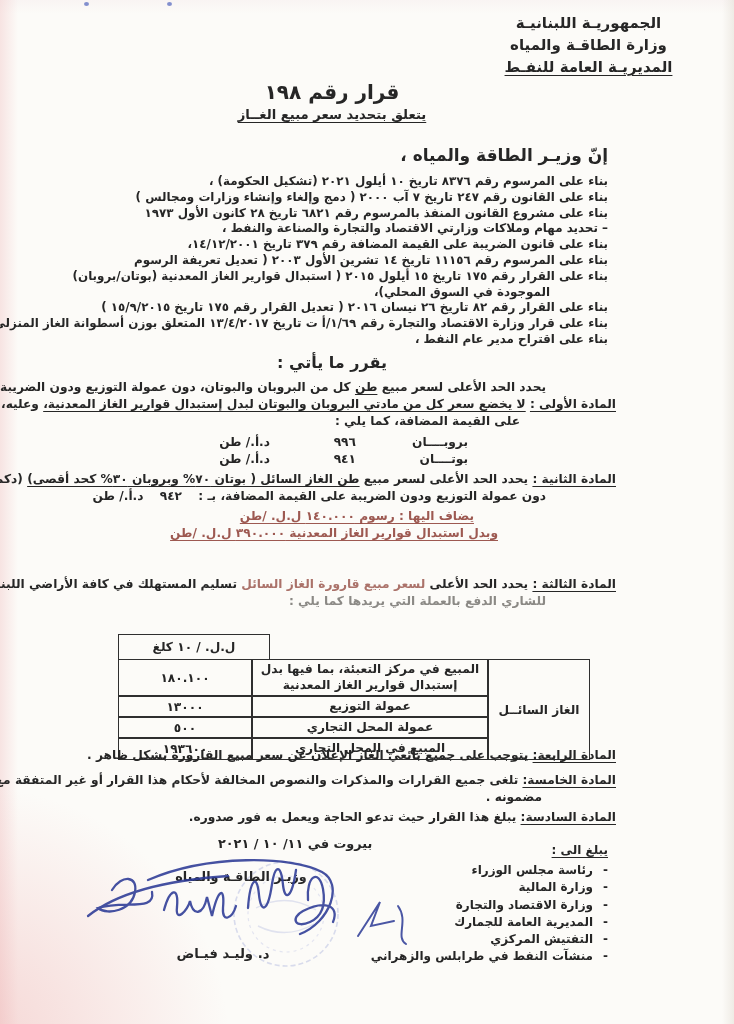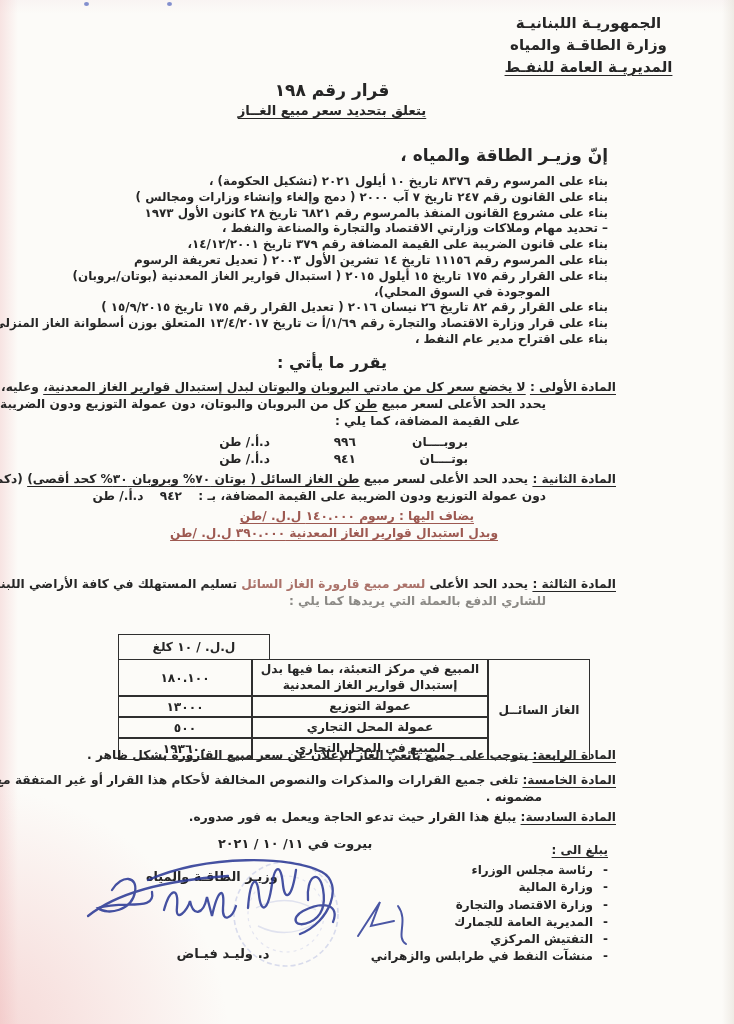--- a/index.html
+++ b/index.html
@@ -13,21 +13,21 @@
       linear-gradient(90deg, rgba(243,208,208,.55), rgba(243,208,208,0) 18px),
       linear-gradient(270deg, rgba(228,223,214,.55), rgba(228,223,214,0) 12px),
       linear-gradient(180deg, rgba(246,238,238,.5), rgba(246,238,238,0) 14px),
       #fcfbf8;
   }
   .u { text-decoration:underline; text-underline-offset:3px; }
 
   .hdr { position:absolute; top:12px; right:38px; width:215px; text-align:center;
          font-size:15px; line-height:22px; letter-spacing:.2px; }
   .ttl { position:absolute; top:80px; left:182px; width:300px; text-align:center; }
-  .ttl .t1 { font-size:17px; }
+  .ttl .t1 { font-size:20px; }
   .ttl .t2 { font-size:13.2px; margin-top:3px; }
 
   .preamble { position:absolute; top:146px; right:126px; width:492px;
               font-size:11.9px; line-height:15.8px; text-align:right; }
   .preamble .intro { font-size:17px; line-height:18px; margin-bottom:10px; }
   .preamble .pl { white-space:nowrap; }
   .preamble .indent { padding-right:58px; }
 
   .decides { position:absolute; top:353px; left:182px; width:300px;
              text-align:center; font-size:16px; }
@@ -64,21 +64,21 @@
   .gt-desc  { grid-column:2; line-height:15.5px; padding:2px 4px; }
   .gt-val   { grid-column:3; letter-spacing:1.5px; }
 
   .date-line { position:absolute; top:836px; left:218px; width:170px;
                font-size:12.8px; white-space:nowrap; text-align:left; }
   .notify { position:absolute; top:842px; right:126px; width:300px;
             font-size:12px; line-height:17.2px; text-align:right; }
   .notify .items { margin-top:3px; }
   .notify .item { display:flex; gap:10px; }
   .signer-title { position:absolute; top:869px; left:146px; width:190px;
-                  text-align:left; font-size:12.8px; }
+                  text-align:center; font-size:12.8px; }
   .signer-name  { position:absolute; top:946px; left:128px; width:190px;
                   text-align:center; font-size:13.2px; letter-spacing:.3px; }
   .sig-svg  { position:absolute; left:78px; top:850px; }
   .scribble { position:absolute; left:346px; top:890px; }
   .top-dot { position:absolute; width:5px; height:4px; border-radius:50%;
              background:#5a6cc0; opacity:.75; }
   .dot1 { left:84px; top:2px; } .dot2 { left:167px; top:2px; }
 </style>
 </head>
 <body>
@@ -110,26 +110,26 @@
     <div class="pl">بناء على القرار رقم ١٧٥ تاريخ ١٥ أيلول ٢٠١٥ ( استبدال قوارير الغاز المعدنية (بوتان/بروبان)</div>
     <div class="pl indent">الموجودة في السوق المحلي)،</div>
     <div class="pl">بناء على القرار رقم ٨٢ تاريخ ٢٦ نيسان ٢٠١٦ ( تعديل القرار رقم ١٧٥ تاريخ ١٥/٩/٢٠١٥ )</div>
     <div class="pl">بناء على قرار وزارة الاقتصاد والتجارة رقم ١/٦٩/أ ت تاريخ ١٣/٤/٢٠١٧ المتعلق بوزن أسطوانة الغاز المنزلي،</div>
     <div class="pl">بناء على اقتراح مدير عام النفط ،</div>
   </div>
 
   <div class="decides">يقرر ما يأتي :</div>
 
   <div class="article a1">
+    <div class="l hang">
+      <span>يحدد الحد الأعلى لسعر مبيع </span><span class="u">طن</span><span> كل من البروبان والبوتان، دون عمولة التوزيع ودون الضريبة</span>
+    </div>
     <div class="l">
       <span class="u">المادة الأولى :</span>
       <span class="u">لا يخضع سعر كل من مادتي البروبان والبوتان لبدل إستبدال قوارير الغاز المعدنية،</span><span> وعليه،</span>
-    </div>
-    <div class="l hang">
-      <span>يحدد الحد الأعلى لسعر مبيع </span><span class="u">طن</span><span> كل من البروبان والبوتان، دون عمولة التوزيع ودون الضريبة</span>
     </div>
     <div class="l" style="padding-right:96px">على القيمة المضافة، كما يلي :</div>
     <div class="prices">
       <div class="price-row">
         <span class="pname">بروبــــان</span>
         <span class="pval">٩٩٦</span>
         <span>د.أ./ طن</span>
       </div>
       <div class="price-row">
         <span class="pname">بوتــــان</span>

